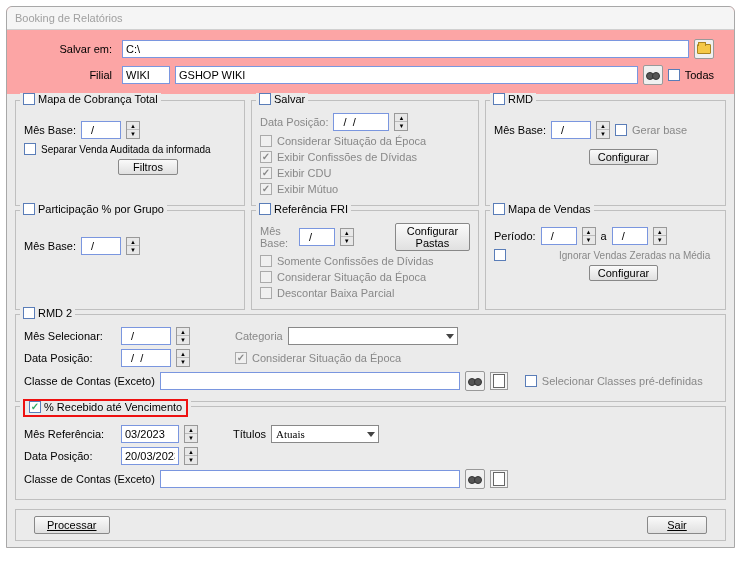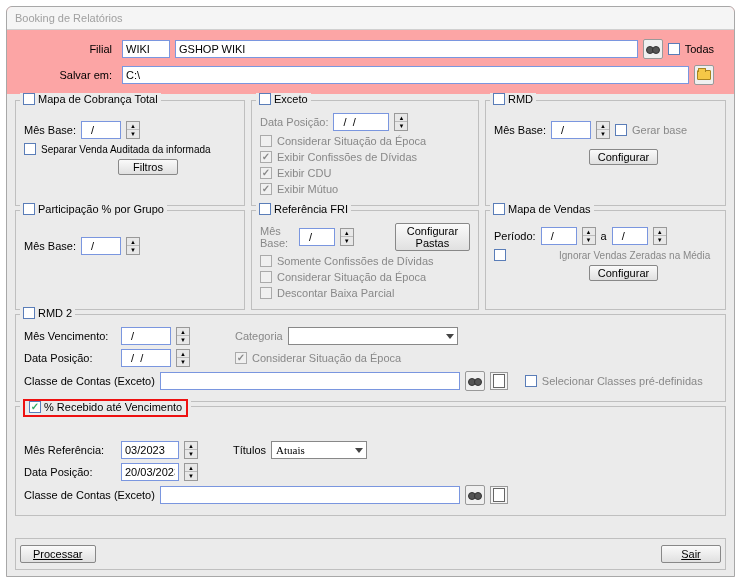--- a/index.html
+++ b/index.html
@@ -112,55 +112,55 @@
     font-family:Tahoma; font-size:11px; border:1px solid #888; height:18px; background:#fff;
   }
   .combo { display:inline-flex; align-items:center; position:relative; }
   .combo .combo-val{ padding:0 16px 0 4px; min-width:80px; display:inline-block; }
   .combo::after{
     content:""; position:absolute; right:3px; top:6px;
     border-left:4px solid transparent; border-right:4px solid transparent; border-top:5px solid #444;
   }
   .bottom-bar {
     border:1px solid #bfbfbf; background:#ebebeb;
-    padding:6px 4px; margin-top:22px;
+    padding:6px 18px; margin-top:9px;
     display:flex; justify-content:space-between;
   }
   .page-btn{
     width:18px; height:18px; border:1px solid #999; background:#f5f5f5;
     display:inline-flex; align-items:center; justify-content:center; cursor:pointer;
   }
   .page-btn::before{
     content:""; width:10px; height:12px; border:1px solid #666; background:#fff;
   }
 </style>
 </head>
 <body>
 
 <div class="window">
   <div class="titlebar">Booking de Relatórios</div>
 
   <div style="padding:6px 10px;">
+    <div class="header-row">
+      <span class="lbl">Salvar em:</span>
+      <input type="text" style="flex: 1 1 0%;" value="C:\">
+      <span class="icon-btn">
+          <span class="folder-ico"></span>
+        </span>
+    </div>
     <div class="header-row">
       <span class="lbl">Filial</span>
       <input type="text" style="width: 48px;" value="WIKI">
       <input type="text" style="flex: 1 1 0%;" value="GSHOP WIKI">
       <span class="icon-btn">
           <span class="binoc"></span>
         </span>
       <span class="cb"></span>
       <span>Todas</span>
     </div>
-    <div class="header-row">
-      <span class="lbl">Salvar em:</span>
-      <input type="text" style="flex: 1 1 0%;" value="C:\">
-      <span class="icon-btn">
-          <span class="folder-ico"></span>
-        </span>
-    </div>
   </div>
 
   <div class="content-area">
     <div class="rows">
 
       <div class="cols">
         <div class="group" style="flex:0 0 230px;">
           <div class="group-legend">
             <span class="cb"></span>
             <span>Mapa de Cobrança Total</span>
@@ -178,21 +178,21 @@
             <span style="font-size:10px;">Separar Venda Auditada da informada</span>
           </div>
           <div class="row" style="justify-content:center;">
             <button class="btn small">Filtros</button>
           </div>
         </div>
 
         <div class="group" style="flex:0 0 228px;">
           <div class="group-legend">
             <span class="cb"></span>
-            <span>Exceto</span>
+            <span>Salvar</span>
           </div>
           <div class="row">
             <span class="lbl-dis">Data Posição:</span>
             <input type="text" style="width: 56px;" value="  /  /">
             <span class="spinner">
                 <span>▲</span>
                 <span>▼</span>
               </span>
           </div>
           <div class="row">
@@ -306,21 +306,21 @@
           </div>
         </div>
       </div>
 
       <div class="group">
         <div class="group-legend">
           <span class="cb"></span>
           <span>RMD 2</span>
         </div>
         <div class="row">
-          <span style="width:92px;">Mês Vencimento:</span>
+          <span style="width:92px;">Mês Selecionar:</span>
           <input type="text" style="width: 50px;" value="  /">
           <span class="spinner">
               <span>▲</span>
               <span>▼</span>
             </span>
           <span style="margin-left:40px;" class="lbl-dis">Categoria</span>
           <span class="combo" style="width:170px;">
               <span class="combo-val"></span>
             </span>
         </div>
@@ -346,29 +346,29 @@
         </div>
       </div>
 
       <div class="group">
         <div class="group-legend">
           <span class="highlight-box">
             <span class="cb checked"></span>
             <span>% Recebido até Vencimento</span>
           </span>
         </div>
-        <div class="row" style="margin-top:22px;">
+        <div class="row" style="margin-top:6px;">
           <span style="width:92px;">Mês Referência:</span>
           <input type="text" style="width: 58px;" value="03/2023">
           <span class="spinner">
               <span>▲</span>
               <span>▼</span>
             </span>
           <span style="margin-left:30px;">Títulos</span>
-          <span class="combo" style="width:96px;">
+          <span class="combo" style="width:108px;">
               <span class="combo-val">Atuais</span>
             </span>
         </div>
         <div class="row">
           <span style="width:92px;">Data Posição:</span>
           <input type="text" style="width: 58px;" value="20/03/2023">
           <span class="spinner">
               <span>▲</span>
               <span>▼</span>
             </span>

